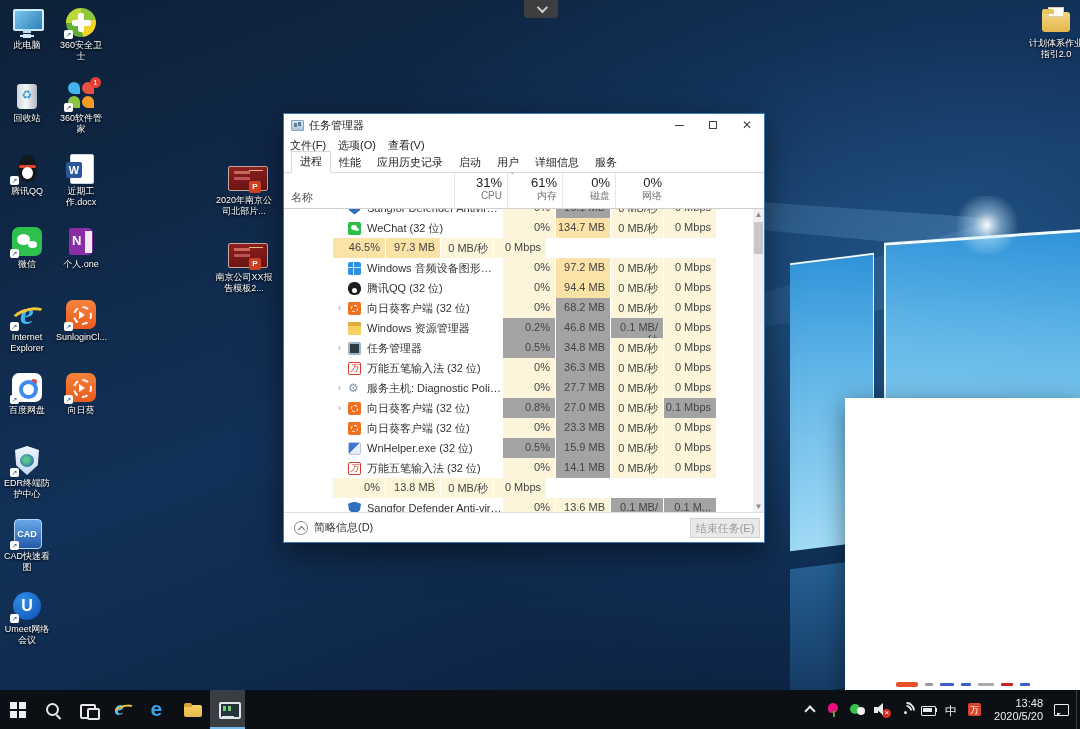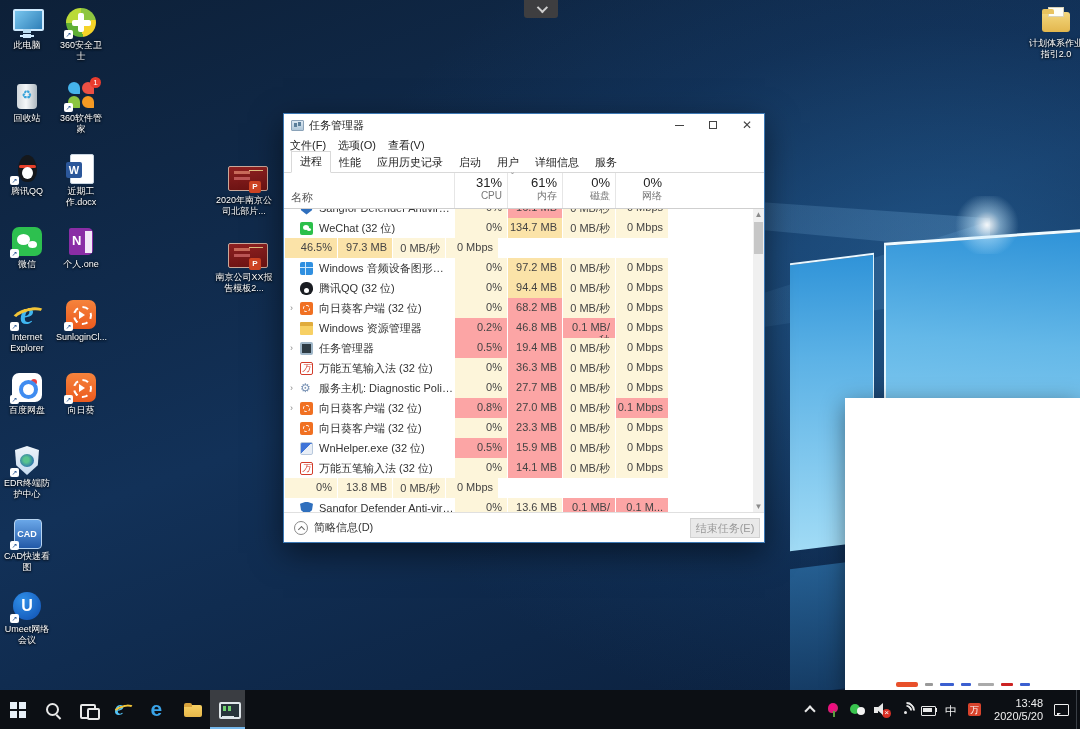--- a/index.html
+++ b/index.html
@@ -123,28 +123,28 @@
   .tm-tabs{position:absolute;left:0;top:40px;right:0;height:19px;display:flex;align-items:flex-end;padding-left:7px;border-bottom:1px solid #d9d9d9;}
   .tm-tab{padding:2px 8px 3px;font-size:11px;color:#222;cursor:pointer;position:relative;top:1px;}
   .tm-tab.active{border:1px solid #d9d9d9;border-bottom:1px solid #fff;background:#fff;text-align:right;}
   .tm-header{position:absolute;left:0;top:59px;right:0;height:36px;border-bottom:1px solid #cfcfcf;}
   .tm-hname{position:absolute;left:7px;bottom:3px;font-size:11px;color:#555;cursor:pointer;}
   .hcol{position:absolute;top:0;bottom:0;border-left:1px solid #e6e6e6;text-align:right;padding:2px 5px 0 0;cursor:pointer;}
   .hpct{font-size:13px;color:#222;line-height:15px;}
   .hlab{font-size:10px;color:#777;line-height:12px;}
   .hcaret{position:absolute;left:3px;top:-2px;font-size:9px;color:#888;}
   .tm-list{position:absolute;left:0;top:95px;right:0;bottom:30px;overflow:hidden;background:#fff;}
-  .prow{display:flex;height:20px;align-items:stretch;cursor:pointer;}
+  .prow{display:flex;height:20px;align-items:stretch;cursor:pointer;padding-left:48px;}
   .pname{width:170px;display:flex;align-items:center;padding-left:6px;overflow:hidden;white-space:nowrap;}
   .pexp{width:10px;font-size:9px;color:#888;flex:0 0 10px;}
   .pi{width:13px;height:13px;flex:0 0 13px;margin-right:6px;border-radius:2px;position:relative;}
   .ptext{font-size:11px;color:#333;overflow:hidden;text-overflow:ellipsis;}
   .pcell{width:52px;margin-left:1px;text-align:right;padding:3px 5px 0 0;font-size:11px;color:#444;}
   .pcell.mem{width:54px;}
-  .h1{background:#fdf5da;} .h2{background:#fca5a5;} .h3{background:#fbe3a8;}
+  .h1{background:#fdf5da;} .h2{background:#a3a3a3;} .h3{background:#fbe3a8;}
   .pi-wechat{background:#2bbf4a;}
   .pi-wechat::after{content:"";position:absolute;left:3px;top:3px;width:6px;height:5px;background:#fff;border-radius:50%;box-shadow:3px 2px 0 -1px #fff;}
   .pi-window{background:#2f8fe0;background-image:linear-gradient(to right,transparent 5px,#cfe9fc 5px,#cfe9fc 6px,transparent 6px),linear-gradient(to bottom,transparent 5px,#cfe9fc 5px,#cfe9fc 6px,transparent 6px);}
   .pi-qq{background:#1a1d22;border-radius:45%;}
   .pi-qq::after{content:"";position:absolute;left:4px;top:6px;width:5px;height:5px;background:#fff;border-radius:50%;}
   .pi-sun{background:#f07022;}
   .pi-sun::after{content:"";position:absolute;left:3px;top:3px;width:5px;height:5px;border:1px dashed #fff;border-radius:50%;}
   .pi-folder{background:linear-gradient(#e0ab3c 0 4px,#f7d064 4px);border-radius:1px;}
   .pi-tm{background:#2d3b44;border:2px solid #9fb6c8;}
   .pi-wubi{background:#fff;border:1px solid #d33b2a;}
@@ -484,21 +484,21 @@
           <div class="pcell h2">0.1 MB/秒</div>
           <div class="pcell h1">0 Mbps</div>
         </div>
         <div class="prow">
           <div class="pname">
             <span class="pexp">›</span>
             <i class="pi pi-tm"></i>
             <span class="ptext">任务管理器</span>
           </div>
           <div class="pcell h2">0.5%</div>
-          <div class="pcell mem h2">19.4 MB</div>
+          <div class="pcell mem h2">34.8 MB</div>
           <div class="pcell h1">0 MB/秒</div>
           <div class="pcell h1">0 Mbps</div>
         </div>
         <div class="prow">
           <div class="pname">
             <span class="pexp"></span>
             <i class="pi pi-wubi"></i>
             <span class="ptext">万能五笔输入法 (32 位)</span>
           </div>
           <div class="pcell h1">0%</div>

